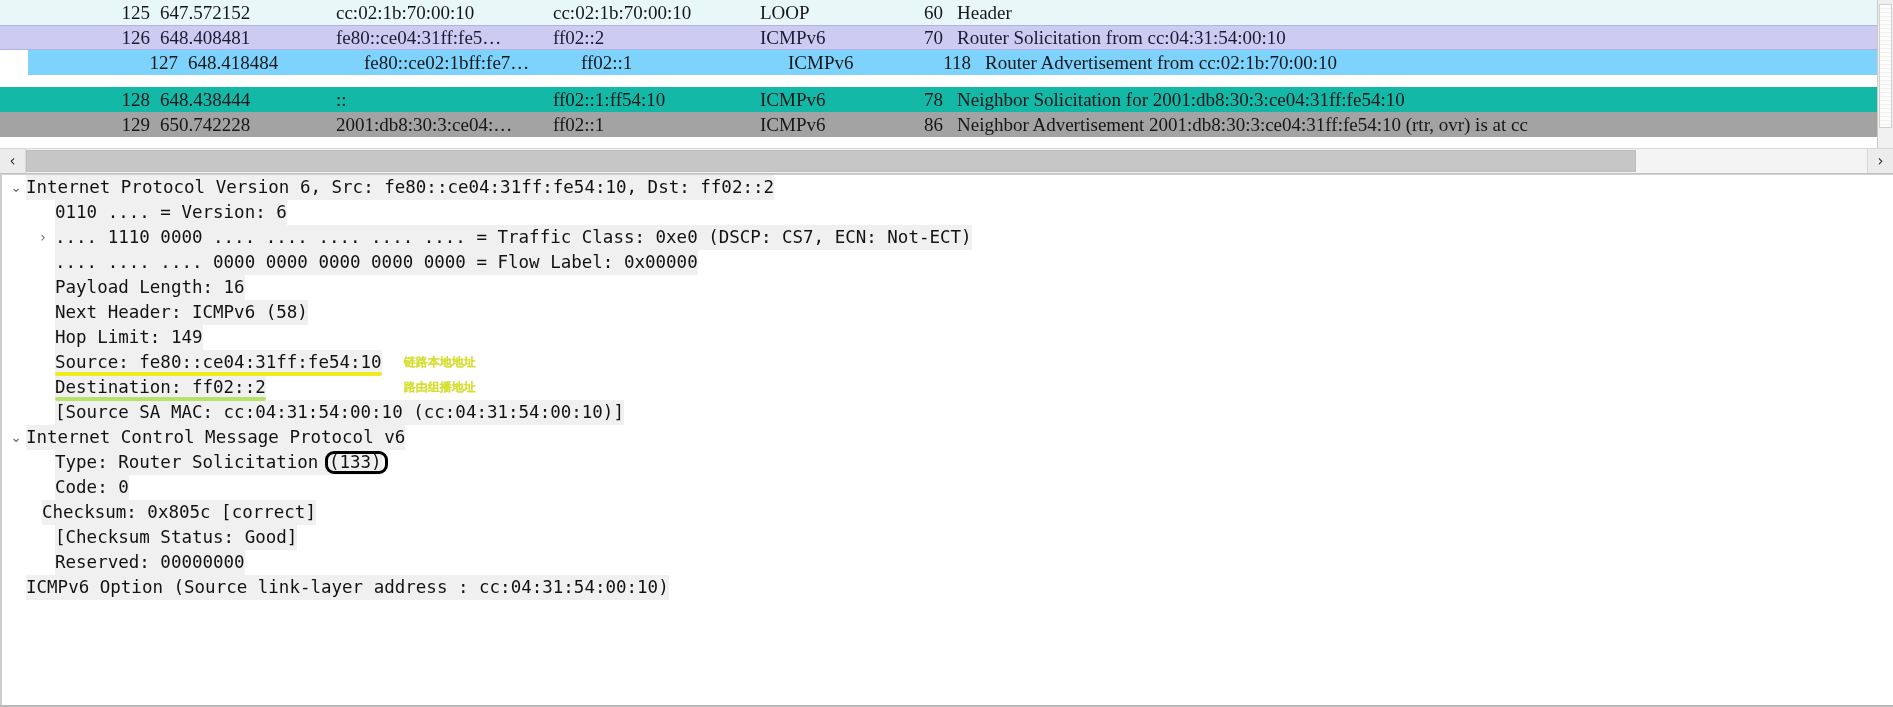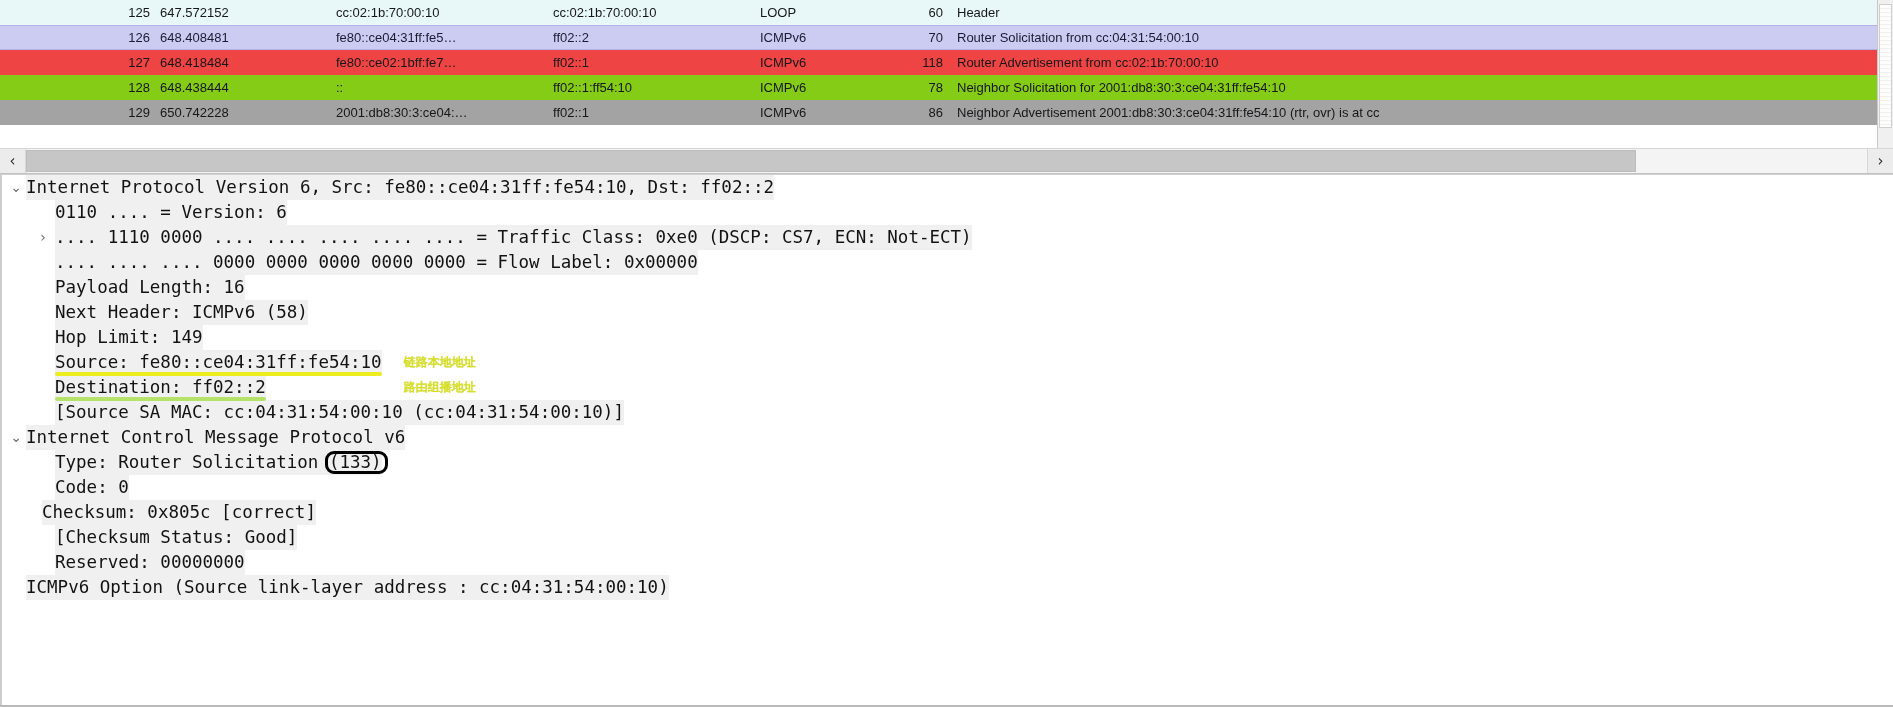--- a/index.html
+++ b/index.html
@@ -31,24 +31,24 @@
     width: 1877px;
     height: 148px;
     overflow: hidden;
     background: #ffffff;
   }
   .plist-row {
     position: relative;
     height: 25px;
     line-height: 25px;
     white-space: nowrap;
-    font-size: 13px;
+    font-size: 19px;
     letter-spacing: 0px;
     color: #17171b;
-    font-family: Liberation Sans, sans-serif;
+    font-family: Liberation Serif, serif;
   }
   .plist-row .c-no      { position: absolute; left: 0px;    width: 150px; text-align: right; }
   .plist-row .c-time    { position: absolute; left: 160px;  width: 150px; text-align: left; }
   .plist-row .c-src     { position: absolute; left: 336px;  width: 216px; text-align: left; overflow: hidden; }
   .plist-row .c-dst     { position: absolute; left: 553px;  width: 204px; text-align: left; overflow: hidden; }
   .plist-row .c-proto   { position: absolute; left: 760px;  width: 110px; text-align: left; }
   .plist-row .c-len     { position: absolute; left: 875px;  width: 68px;  text-align: right; }
   .plist-row .c-info    { position: absolute; left: 957px;  text-align: left; }
 
   
@@ -197,30 +197,30 @@
         </div>
         <div class="plist-row" style="background: rgb(204, 204, 243); color: rgb(27, 27, 51); box-shadow: rgb(178, 178, 232) 0px -1px 0px inset, rgb(178, 178, 232) 0px 1px 0px inset;">
           <span class="c-no">126</span>
           <span class="c-time">648.408481</span>
           <span class="c-src">fe80::ce04:31ff:fe5…</span>
           <span class="c-dst">ff02::2</span>
           <span class="c-proto">ICMPv6</span>
           <span class="c-len">70</span>
           <span class="c-info">Router Solicitation from cc:04:31:54:00:10</span>
         </div>
-        <div class="plist-row" style="background: #ef4444;">
+        <div class="plist-row" style="background: #7dd3fc; margin-left: 28px;">
           <span class="c-no">127</span>
           <span class="c-time">648.418484</span>
           <span class="c-src">fe80::ce02:1bff:fe7…</span>
           <span class="c-dst">ff02::1</span>
           <span class="c-proto">ICMPv6</span>
           <span class="c-len">118</span>
           <span class="c-info">Router Advertisement from cc:02:1b:70:00:10</span>
         </div>
-        <div class="plist-row" style="background: #84cc16;">
+        <div class="plist-row" style="background: #14b8a6; margin-top: 12px;">
           <span class="c-no">128</span>
           <span class="c-time">648.438444</span>
           <span class="c-src">::</span>
           <span class="c-dst">ff02::1:ff54:10</span>
           <span class="c-proto">ICMPv6</span>
           <span class="c-len">78</span>
           <span class="c-info">Neighbor Solicitation for 2001:db8:30:3:ce04:31ff:fe54:10</span>
         </div>
         <div class="plist-row" style="background: #a3a3a3;">
           <span class="c-no">129</span>

